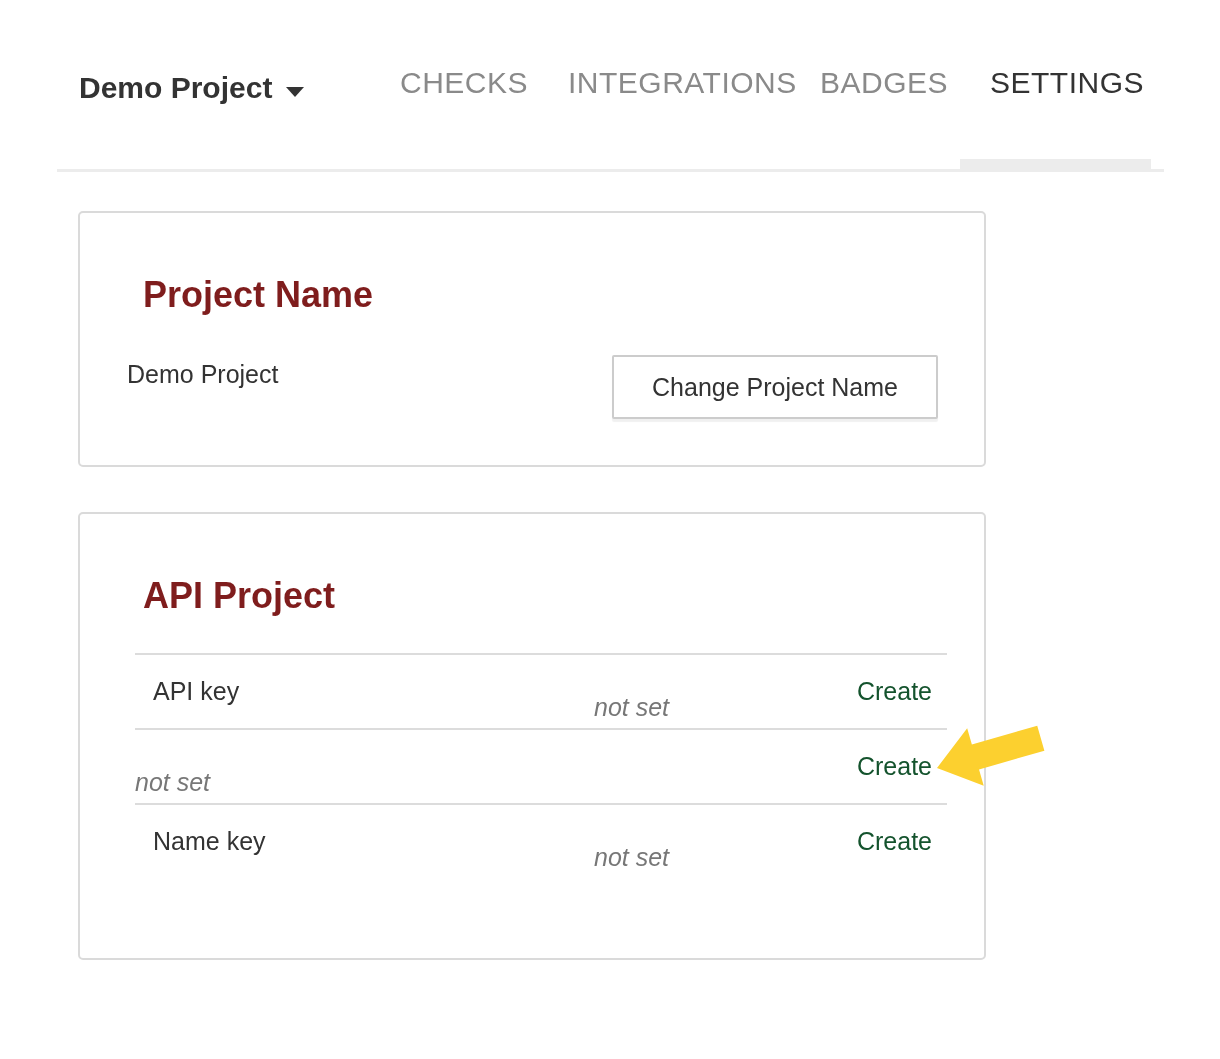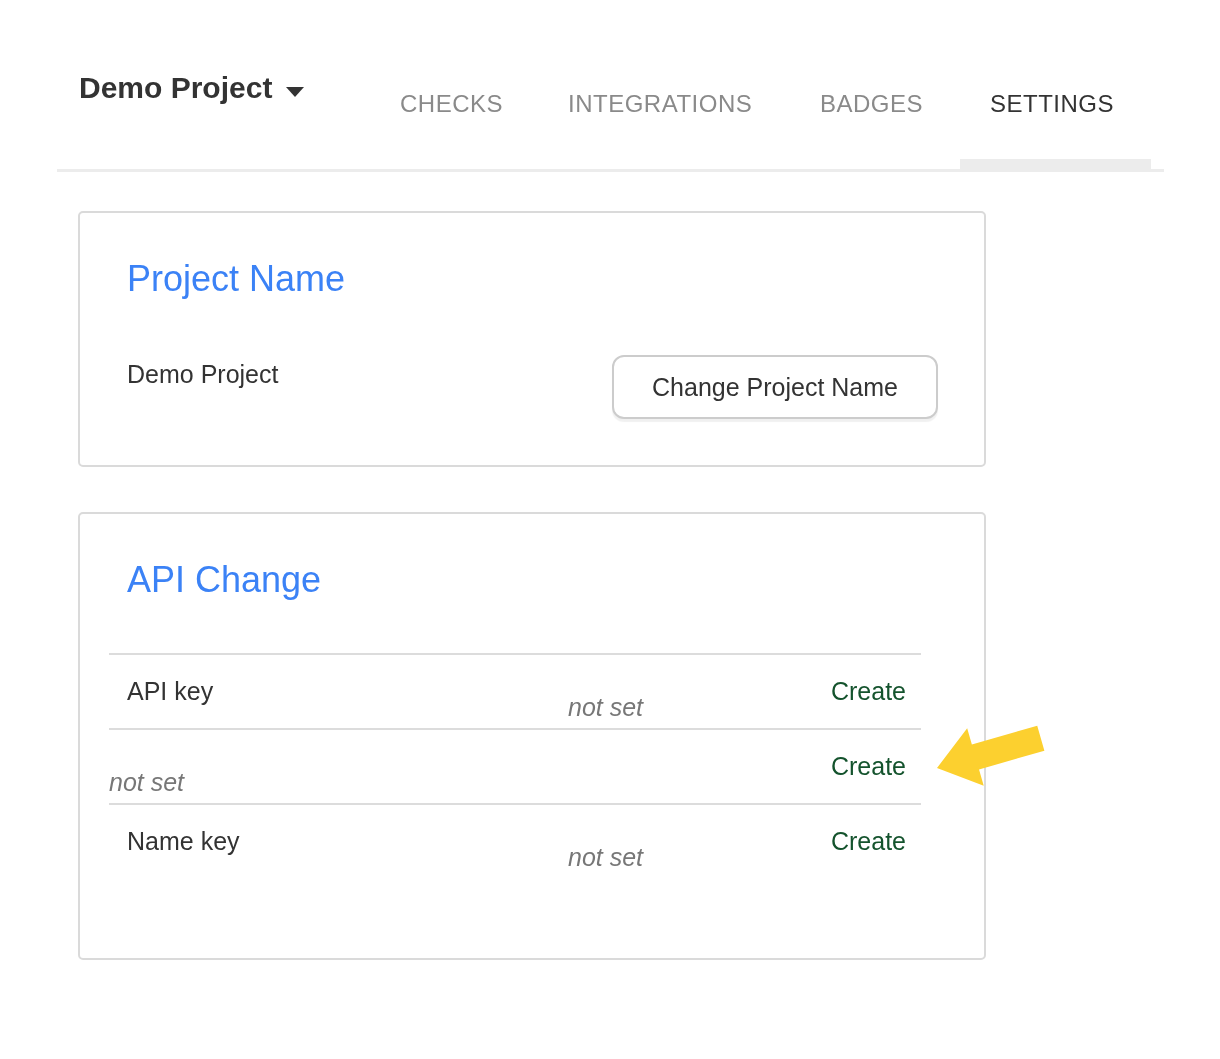--- a/index.html
+++ b/index.html
@@ -19,22 +19,22 @@
   .project-title{
     font-size:30px;font-weight:bold;color:#333;line-height:1.2;
   }
   .caret{
     width:0;height:0;margin-left:14px;margin-top:8px;
     border-left:9px solid transparent;
     border-right:9px solid transparent;
     border-top:10px solid #333;
   }
   .tab{
-    position:absolute;top:92px;
-    font-size:24px;color:#8a8a8a;letter-spacing:0.5px;
+    position:absolute;top:68px;
+    font-size:30px;color:#8a8a8a;letter-spacing:0.5px;
     text-decoration:none;line-height:1;cursor:pointer;
   }
   .tab.t0{left:400px;}
   .tab.t1{left:568px;}
   .tab.t2{left:820px;}
   .tab.t3{left:990px;color:#333;}
   .tab-indicator{
     position:absolute;left:960px;top:159px;width:191px;height:11px;
     background:#ececec;
   }
@@ -43,37 +43,37 @@
     background:#ececec;
   }
   
   .card{
     position:absolute;left:78px;width:904px;
     background:#fff;border:2px solid #dadada;border-radius:5px;
   }
   .card-project{top:211px;height:252px;}
   .card-api{top:512px;height:444px;}
   .card h2{
-    margin:0;position:absolute;left:47px;top:44px;
-    font-size:36px;font-weight:400;color:#3b82f6;line-height:1.2;
+    margin:16px;position:absolute;left:47px;top:44px;
+    font-size:36px;font-weight:700;color:#7f1d1d;line-height:1.2;
   }
   .pn-value{
     position:absolute;left:47px;top:146px;
     font-size:25px;color:#333;line-height:1.2;
   }
   .btn{
     position:absolute;left:532px;top:142px;width:326px;height:64px;
-    background:#fff;border:2px solid #ccc;border-radius:12px;
+    background:#fff;border:2px solid #ccc;border-radius:2px;
     font-family:inherit;font-size:25px;color:#333;
     box-shadow:0 3px 1px rgba(0,0,0,0.06);
     cursor:pointer;
   }
   
   .table{
-    position:absolute;left:29px;top:139px;width:812px;
+    position:absolute;left:55px;top:139px;width:812px;
   }
   .trow{
     display:flex;align-items:center;height:73px;
     border-top:2px solid #dcdcdc;
     font-size:25px;
   }
   .tlabel{
     flex:0 0 441px;padding-left:18px;color:#333;
   }
   .tvalue{
@@ -107,21 +107,21 @@
   <div class="tab-indicator"></div>
   <div class="nav-divider"></div>
 
   <section class="card card-project">
     <h2>Project Name</h2>
     <div class="pn-value">Demo Project</div>
     <button class="btn">Change Project Name</button>
   </section>
 
   <section class="card card-api">
-    <h2>API Change</h2>
+    <h2>API Project</h2>
     <div class="table">
       <div class="trow">
         <span class="tlabel">API key</span>
         <span class="tvalue">not set</span>
         <a class="tlink">Create</a>
       </div>
       <div class="trow">
         <span class="tvalue">not set</span>
         <a class="tlink">Create</a>
       </div>

